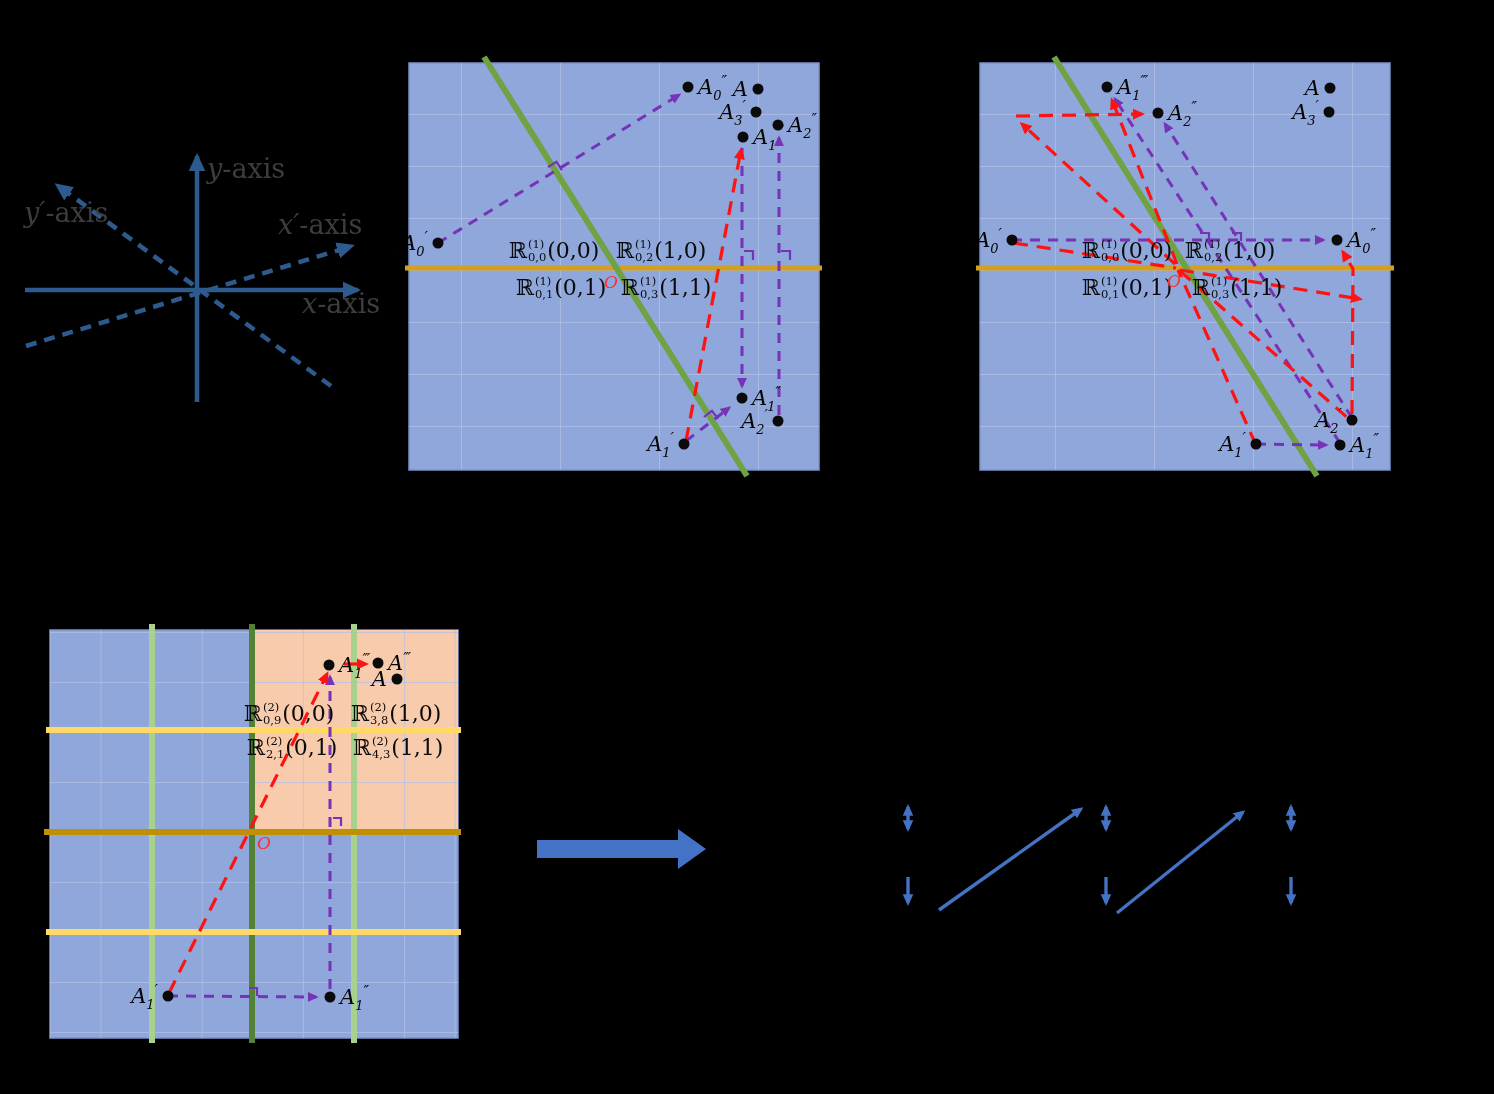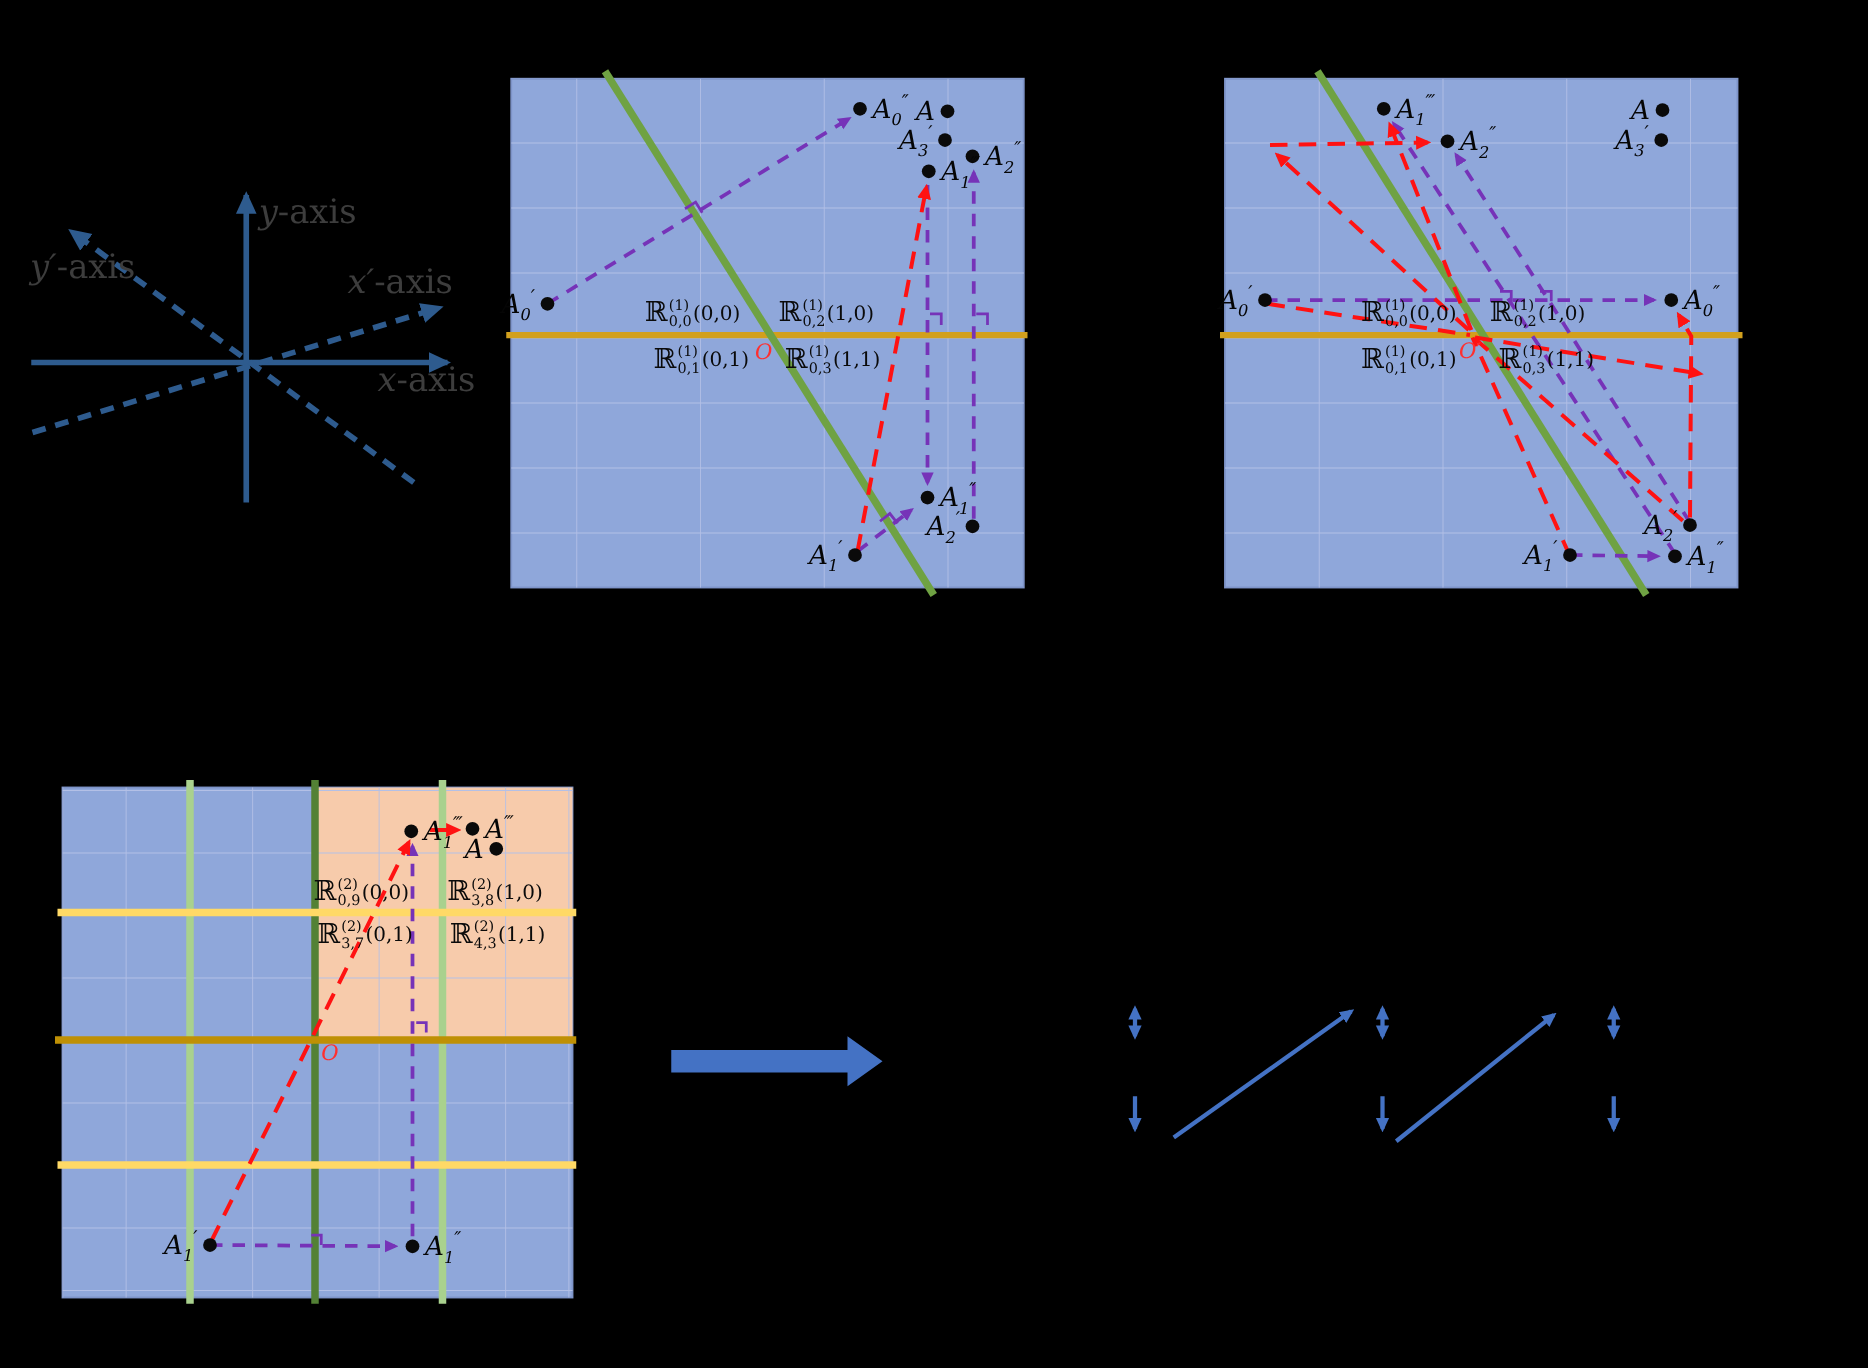--- a/index.html
+++ b/index.html
@@ -37,21 +37,21 @@
   .tsub{font-size:13px;} .tpr{font-size:15px;}
   .axlabel{font-family:"DejaVu Serif","DejaVu Sans",serif;font-size:27px;fill:var(--c-axes-text);}
   .axvar{font-style:italic;}
   .dot{fill:#0a0a0a;}
   
   #overlay{position:absolute;left:0;top:0;width:100%;height:100%;pointer-events:none;}
   .rlabel{position:absolute;transform:translate(-50%,-52%);display:flex;align-items:center;
           white-space:nowrap;font-family:"DejaVu Serif","DejaVu Sans",serif;color:#0a0a0a;}
   .rbase{font-size:22px;}
   .rstack{display:inline-flex;flex-direction:column;font-size:11.5px;line-height:1.05;margin:0 1px;text-align:left;}
-  .rargs{font-size:16px;}
+  .rargs{font-size:22px;}
   .olabel{position:absolute;transform:translate(-50%,-50%);font-family:"DejaVu Serif","DejaVu Sans",serif;
           font-style:italic;font-size:17px;color:var(--c-origin-red);}
 </style>
 </head>
 <body>
 
 <div class="fig">
   <svg class="stage" width="1494" height="1094" viewBox="0 0 1494 1094">
     <defs>
       <marker id="mB" viewBox="0 0 12 12" refX="10" refY="6" markerWidth="4" markerHeight="4" orient="auto-start-reverse">
@@ -288,21 +288,21 @@
         <span class="rstack">
           <span class="rsup">(2)</span>
           <span class="rsub">3,8</span>
         </span>
         <span class="rargs">(1,0)</span>
       </div>
       <div class="rlabel" style="left: 292px; top: 748px;">
         <span class="rbase">ℝ</span>
         <span class="rstack">
           <span class="rsup">(2)</span>
-          <span class="rsub">3,7</span>
+          <span class="rsub">2,1</span>
         </span>
         <span class="rargs">(0,1)</span>
       </div>
       <div class="rlabel" style="left: 398px; top: 748px;">
         <span class="rbase">ℝ</span>
         <span class="rstack">
           <span class="rsup">(2)</span>
           <span class="rsub">4,3</span>
         </span>
         <span class="rargs">(1,1)</span>

